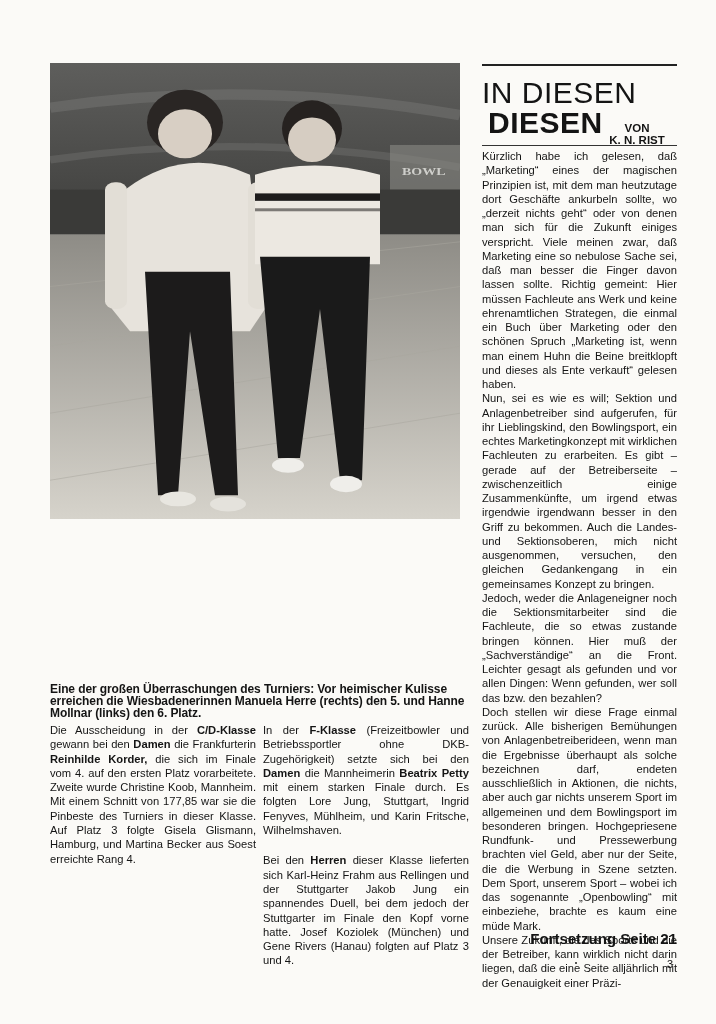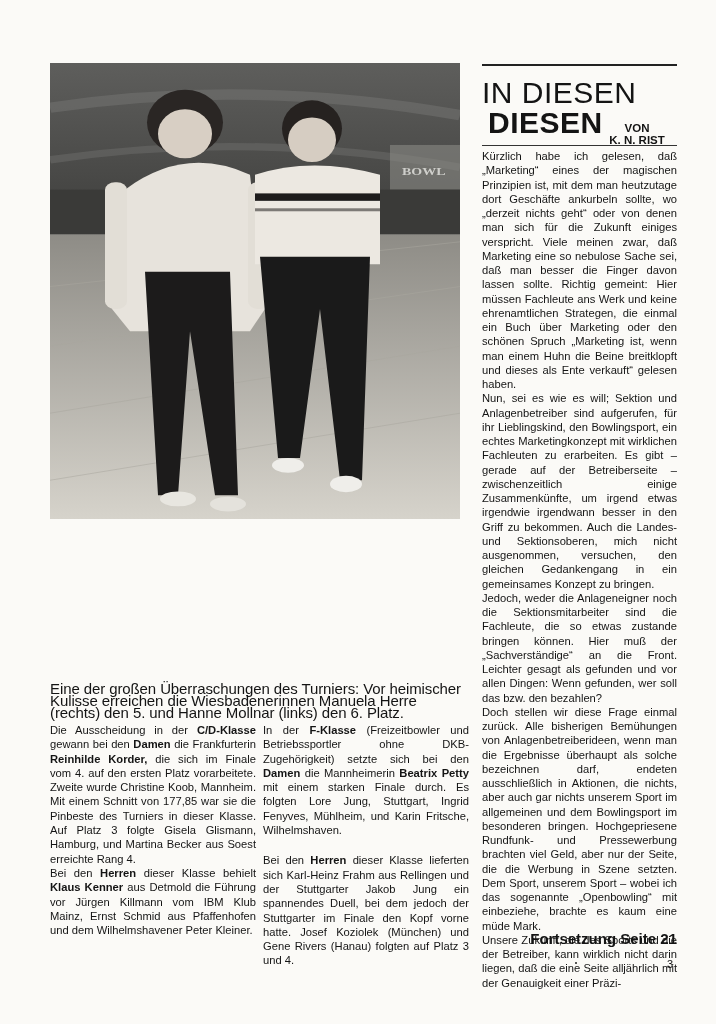--- a/index.html
+++ b/index.html
@@ -1,22 +1,22 @@
 <!DOCTYPE html>
 <html><head>
 <meta charset="utf-8">
 <style>
   html, body { margin:0; padding:0; }
   body { width:716px; height:1024px; background:#fbfaf7; position:relative; overflow:hidden;
          font-family:"Liberation Sans", sans-serif; color:#141414; }
   .photo { position:absolute; left:50px; top:63px; width:410px; height:456px; overflow:hidden;
            background:linear-gradient(180deg,#5a5a58 0%,#4a4a48 20%,#6c6c6a 40%,#9a9a96 55%,#b8b6b0 75%,#cfccc4 100%); }
   .photo svg { position:absolute; left:0; top:0; width:100%; height:100%; }
-  .caption { position:absolute; left:50px; top:683px; width:420px; font-size:15px; line-height:12.2px;
-             font-weight:normal; letter-spacing:-0.1px; }
+  .caption { position:absolute; left:50px; top:683px; width:420px; font-size:12px; line-height:12.2px;
+             font-weight:bold; letter-spacing:-0.1px; }
   .col { position:absolute; font-size:11.2px; line-height:14.3px; text-align:justify; }
   .col p { margin:0; }
   .col-left { left:50px; top:723px; width:206px; }
   .col-mid { left:263px; top:723px; width:206px; }
   .col-mid p.gap { margin-top:16px; }
   .col-right { left:482px; top:149px; width:195px; font-size:11.2px; line-height:14.25px; }
   .rule-top { position:absolute; left:482px; top:64px; width:195px; height:1.5px; background:#222; }
   .rule-bot { position:absolute; left:482px; top:145px; width:195px; height:1px; background:#333; }
   .headline1 { position:absolute; left:482px; top:76px; width:195px; text-align:left;
                font-size:30px; font-weight:normal; letter-spacing:0.5px; line-height:34px; }
@@ -68,21 +68,20 @@
     <path d="M210 260 L320 260 L312 560 L290 560 L270 330 L250 530 L228 530 Z" fill="#1a1a1a"></path>
     <ellipse cx="238" cy="540" rx="16" ry="10" fill="#efeeea"></ellipse>
     <ellipse cx="296" cy="565" rx="16" ry="11" fill="#efeeea"></ellipse>
   </svg>
 </div>
 
 <div class="caption">Eine der großen Überraschungen des Turniers: Vor heimischer Kulisse erreichen die Wiesbadenerinnen Manuela Herre (rechts) den 5. und Hanne Mollnar (links) den 6. Platz.</div>
 
 <div class="col col-left">
   <p>Die Ausscheidung in der <b>C/D-Klasse</b> gewann bei den <b>Damen</b> die Frankfurterin <b>Reinhilde Korder,</b> die sich im Finale vom 4. auf den ersten Platz vorarbeitete. Zweite wurde Christine Koob, Mannheim. Mit einem Schnitt von 177,85 war sie die Pinbeste des Turniers in dieser Klasse. Auf Platz 3 folgte Gisela Glismann, Hamburg, und Martina Becker aus Soest erreichte Rang 4.</p>
-  <p>Bei den <b>Herren</b> dieser Klasse behielt <b>Klaus Kenner</b> aus Detmold die Führung vor Jürgen Killmann vom IBM Klub Mainz, Ernst Schmid aus Pfaffenhofen und dem Wilhelmshavener Peter Kleiner.</p>
 </div>
 
 <div class="col col-mid">
   <p>In der <b>F-Klasse</b> (Freizeitbowler und Betriebssportler ohne DKB-Zugehörigkeit) setzte sich bei den <b>Damen</b> die Mannheimerin <b>Beatrix Petty</b> mit einem starken Finale durch. Es folgten Lore Jung, Stuttgart, Ingrid Fenyves, Mühlheim, und Karin Fritsche, Wilhelmshaven.</p>
   <p class="gap">Bei den <b>Herren</b> dieser Klasse lieferten sich Karl-Heinz Frahm aus Rellingen und der Stuttgarter Jakob Jung ein spannendes Duell, bei dem jedoch der Stuttgarter im Finale den Kopf vorne hatte. Josef Koziolek (München) und Gene Rivers (Hanau) folgten auf Platz 3 und 4.</p>
 </div>
 
 <div class="rule-top"></div>
 <div class="headline1">IN DIESEN</div>
 <div class="headline2">DIESEN</div>

